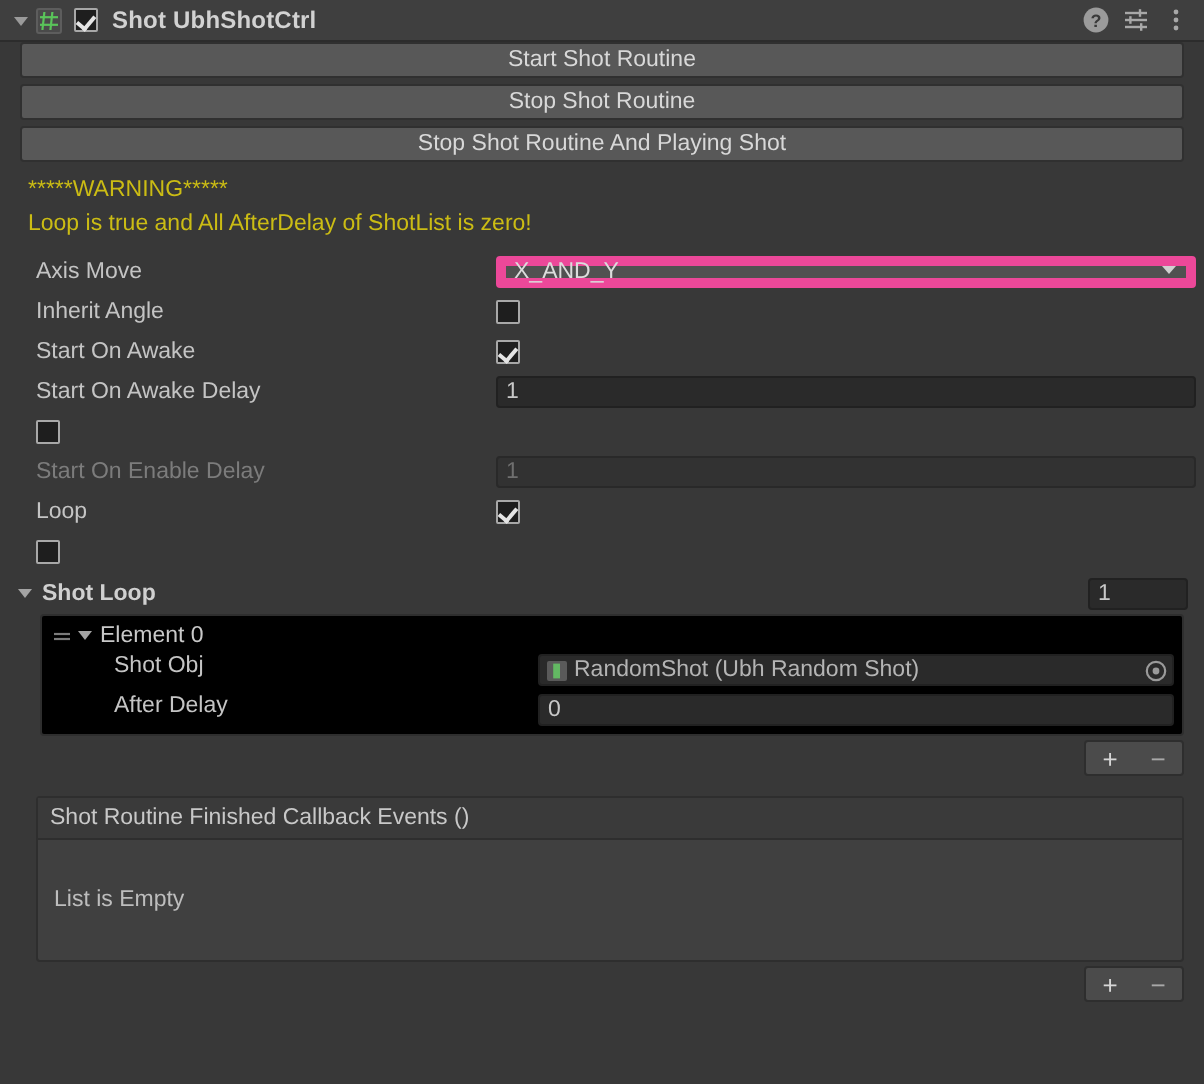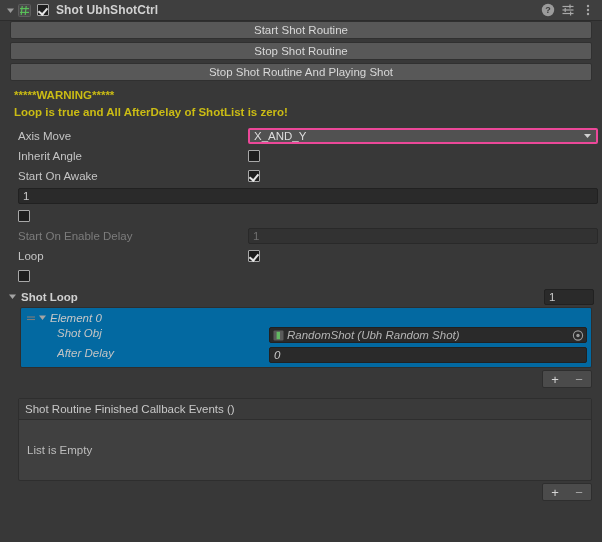--- a/index.html
+++ b/index.html
@@ -117,21 +117,20 @@
   }
   .big-btn:first-child { margin-top: 0; }
 
   
   .warn-block { padding: 6px 0 5px 14px; }
   .warn-line {
     color: #cbbc14;
     font-size: 11.5px;
     line-height: 17px;
     white-space: pre;
-    font-weight: bold;
   }
 
   
   .prop-row {
     height: 20px;
     display: flex;
     align-items: center;
     padding-left: 18px;
     box-sizing: border-box;
   }
@@ -186,21 +185,21 @@
     height: 13px;
     display: flex;
     align-items: center;
     justify-content: center;
   }
 
   
   .enum-field {
     height: 16px;
     background: #515151;
-    border: 2px solid #ec4899;
+    border: 5px solid #ec4899;
     border-radius: 2px;
     display: flex;
     align-items: center;
     padding: 0 4px;
     box-sizing: border-box;
     color: #dcdcdc;
     font-size: 11.5px;
     position: relative;
   }
   .enum-arrow {
@@ -251,25 +250,24 @@
     color: #c8c8c8;
     font-size: 11.5px;
     display: flex;
     align-items: center;
     padding-left: 4px;
     box-sizing: border-box;
   }
 
   .list-box {
     margin: 0 10px 0 20px;
-    background: #0369a1;
+    background: #000000;
     border: 1px solid #2e2e2e;
     border-radius: 2px;
     box-sizing: border-box;
-    font-style: italic;
   }
   .elem-head {
     height: 19px;
     display: flex;
     align-items: center;
     padding-left: 4px;
     box-sizing: border-box;
   }
   .drag-handle {
     width: 11px;
@@ -447,20 +445,21 @@
     <div class="prop-row">
       <div class="prop-label">Start On Awake</div>
       <div class="prop-field">
         <div class="cb-field">
           <span class="cb checked"></span>
         </div>
       </div>
     </div>
 
     <div class="prop-row">
+      <div class="prop-label">Start On Awake Delay</div>
       <div class="prop-field">
         <div class="txt-field">1</div>
       </div>
     </div>
 
     <div class="prop-row">
       <div class="prop-field">
         <div class="cb-field">
           <span class="cb"></span>
         </div>

